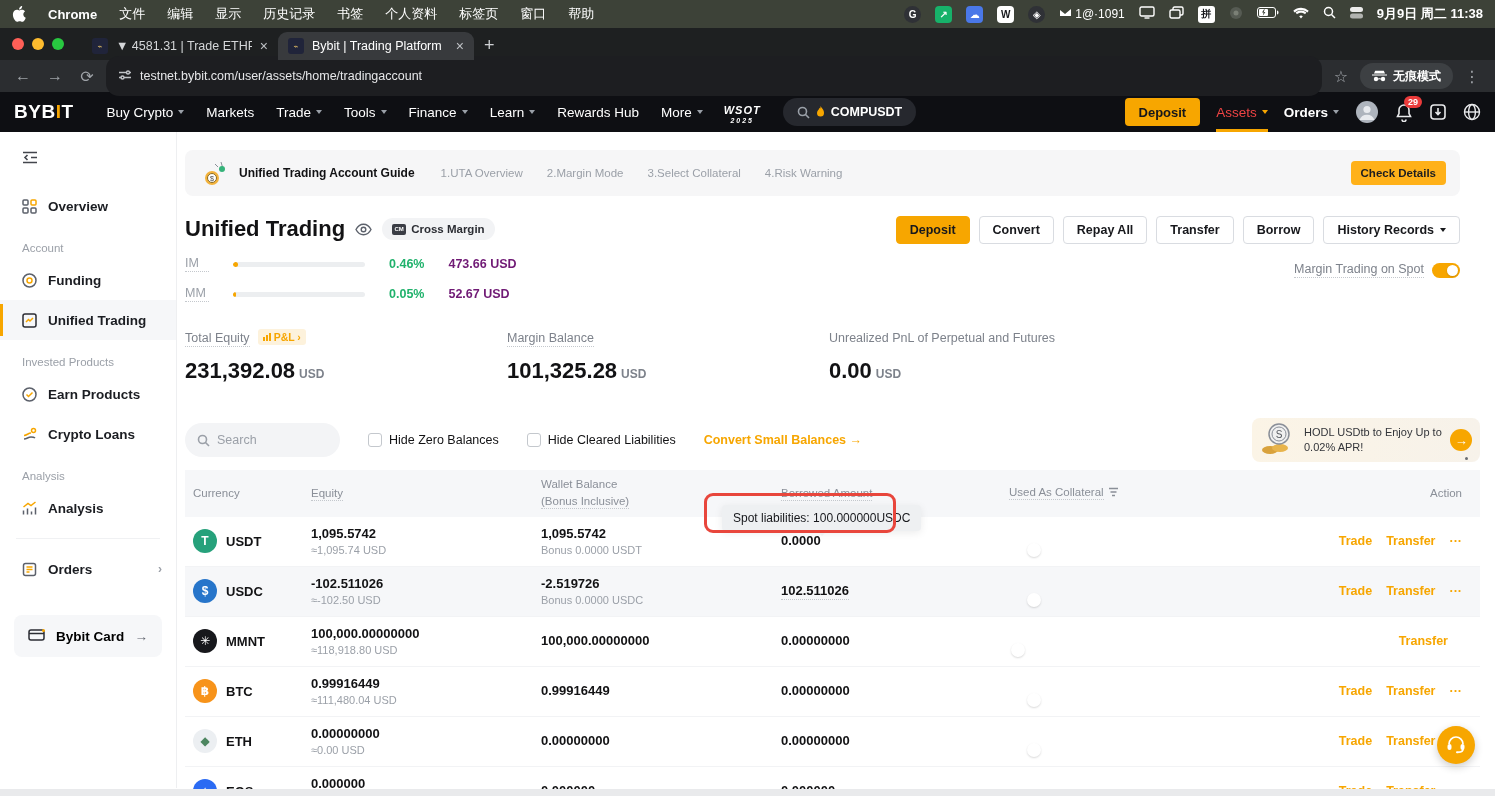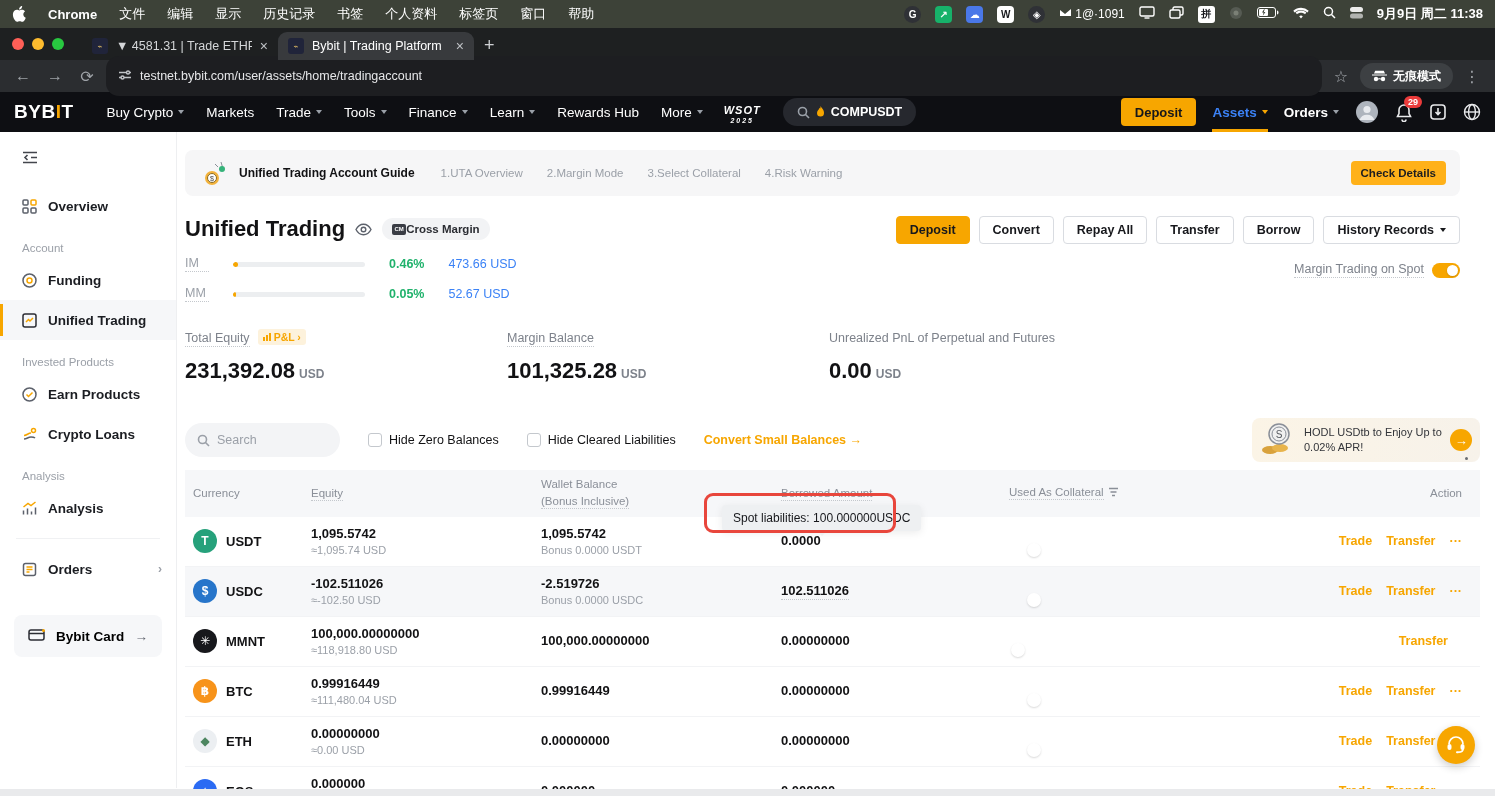--- a/index.html
+++ b/index.html
@@ -46,21 +46,21 @@
   .crt{display:inline-block;width:0;height:0;border-left:3.5px solid transparent;border-right:3.5px solid transparent;
     border-top:4px solid #9aa0a8;margin-left:5px}
   .wsot{margin:0 10px;text-align:center;line-height:1;font-style:italic;font-weight:800}
   .wsot .w1{font-size:11px;letter-spacing:1px}
   .wsot .w2{font-size:7px;display:block;letter-spacing:2px}
   .bn-search{display:flex;align-items:center;gap:6px;background:#26282e;border-radius:15px;height:28px;
     padding:0 14px;margin-left:12px;font-size:12.5px;font-weight:700}
   .bn-right{margin-left:auto;display:flex;align-items:center;gap:16px}
   .dep-btn{background:#f7a600;color:#16171a;font-size:13px;font-weight:700;border:none;border-radius:4px;
     height:28px;padding:0 14px;cursor:pointer}
-  .bn-assets{color:#3b82f6;font-weight:700;font-size:13.5px;display:flex;align-items:center;position:relative;height:40px}
+  .bn-assets{color:#ef4444;font-weight:400;font-size:13.5px;display:flex;align-items:center;position:relative;height:40px}
   .bn-assets .crt{border-top-color:#f7a600}
   .bn-assets::after{content:"";position:absolute;left:0;right:0;bottom:0;height:3px;background:#f7a600}
   .bn-orders{font-weight:600;font-size:13.5px;display:flex;align-items:center}
   .icon-btn{position:relative;color:#e9eaec;display:flex}
   .badge{position:absolute;top:-7px;left:9px;background:#eb3b3b;color:#fff;font-size:9px;font-weight:700;
     border-radius:8px;padding:1px 4px}
 
   
   .content{display:flex;height:656px;background:#fff}
   .sidebar{width:177px;border-right:1px solid #eeeff1;padding-top:14px;flex:none}
@@ -86,30 +86,30 @@
   .guide-title{font-size:12px;font-weight:700;color:#121214;margin-right:26px}
   .guide-step{font-size:11.5px;color:#9ba0a8;margin-right:24px}
   .check-btn{margin-left:auto;background:#ffb119;border:none;border-radius:4px;height:24px;padding:0 10px;
     font-size:11.5px;font-weight:700;color:#1c1d20;cursor:pointer}
 
   
   .acct-head{display:flex;margin:20px 0 0 0;padding-right:20px}
   .title-row{display:flex;align-items:center;gap:10px}
   .page-title{font-size:22px;font-weight:800;color:#121214}
   .eye{color:#5c616b;display:flex}
-  .cm-badge{display:flex;align-items:center;background:#f2f3f5;border-radius:12px;height:22px;
+  .cm-badge{display:flex;align-items:center;gap:5px;background:#f2f3f5;border-radius:12px;height:22px;
     padding:0 10px;font-size:11.5px;font-weight:700;color:#2b2d33}
   .cm-ic{width:14px;height:11px;background:#3a3d45;border-radius:2px;color:#fff;font-size:6px;font-weight:700;
     display:flex;align-items:center;justify-content:center}
   .im-row{display:flex;align-items:center;gap:24px;margin-top:14px;font-size:12.5px}
   .im-row .lbl{color:#9ba0a8;border-bottom:1px dotted #c4c8cd;padding-bottom:1px;width:24px}
   .bar{width:132px;height:5px;background:#eceef0;border-radius:3px;position:relative;overflow:hidden}
   .bar i{position:absolute;left:0;top:0;bottom:0;background:#f7a600;border-radius:3px}
   .pct{color:#20b26c;font-weight:700}
-  .usdv{color:#3b82f6;font-weight:400}
+  .usdv{color:#701a75;font-weight:700}
   .acct-right{margin-left:auto;display:flex;flex-direction:column;align-items:flex-end;gap:18px}
   .btn-row{display:flex;gap:9px}
   .btn{height:28px;padding:0 13px;border-radius:4px;font-size:12.5px;font-weight:700;cursor:pointer;
     background:#fff;border:1px solid #d9dce1;color:#17181c;display:flex;align-items:center}
   .btn.primary{background:#f7a600;border-color:#f7a600}
   .btn .crt{border-top-color:#17181c;margin-left:6px}
   .mts{display:flex;align-items:center;gap:8px;font-size:12.5px;color:#7d828b}
   .mts .lbl{border-bottom:1px dotted #c4c8cd;padding-bottom:1px}
 
   

